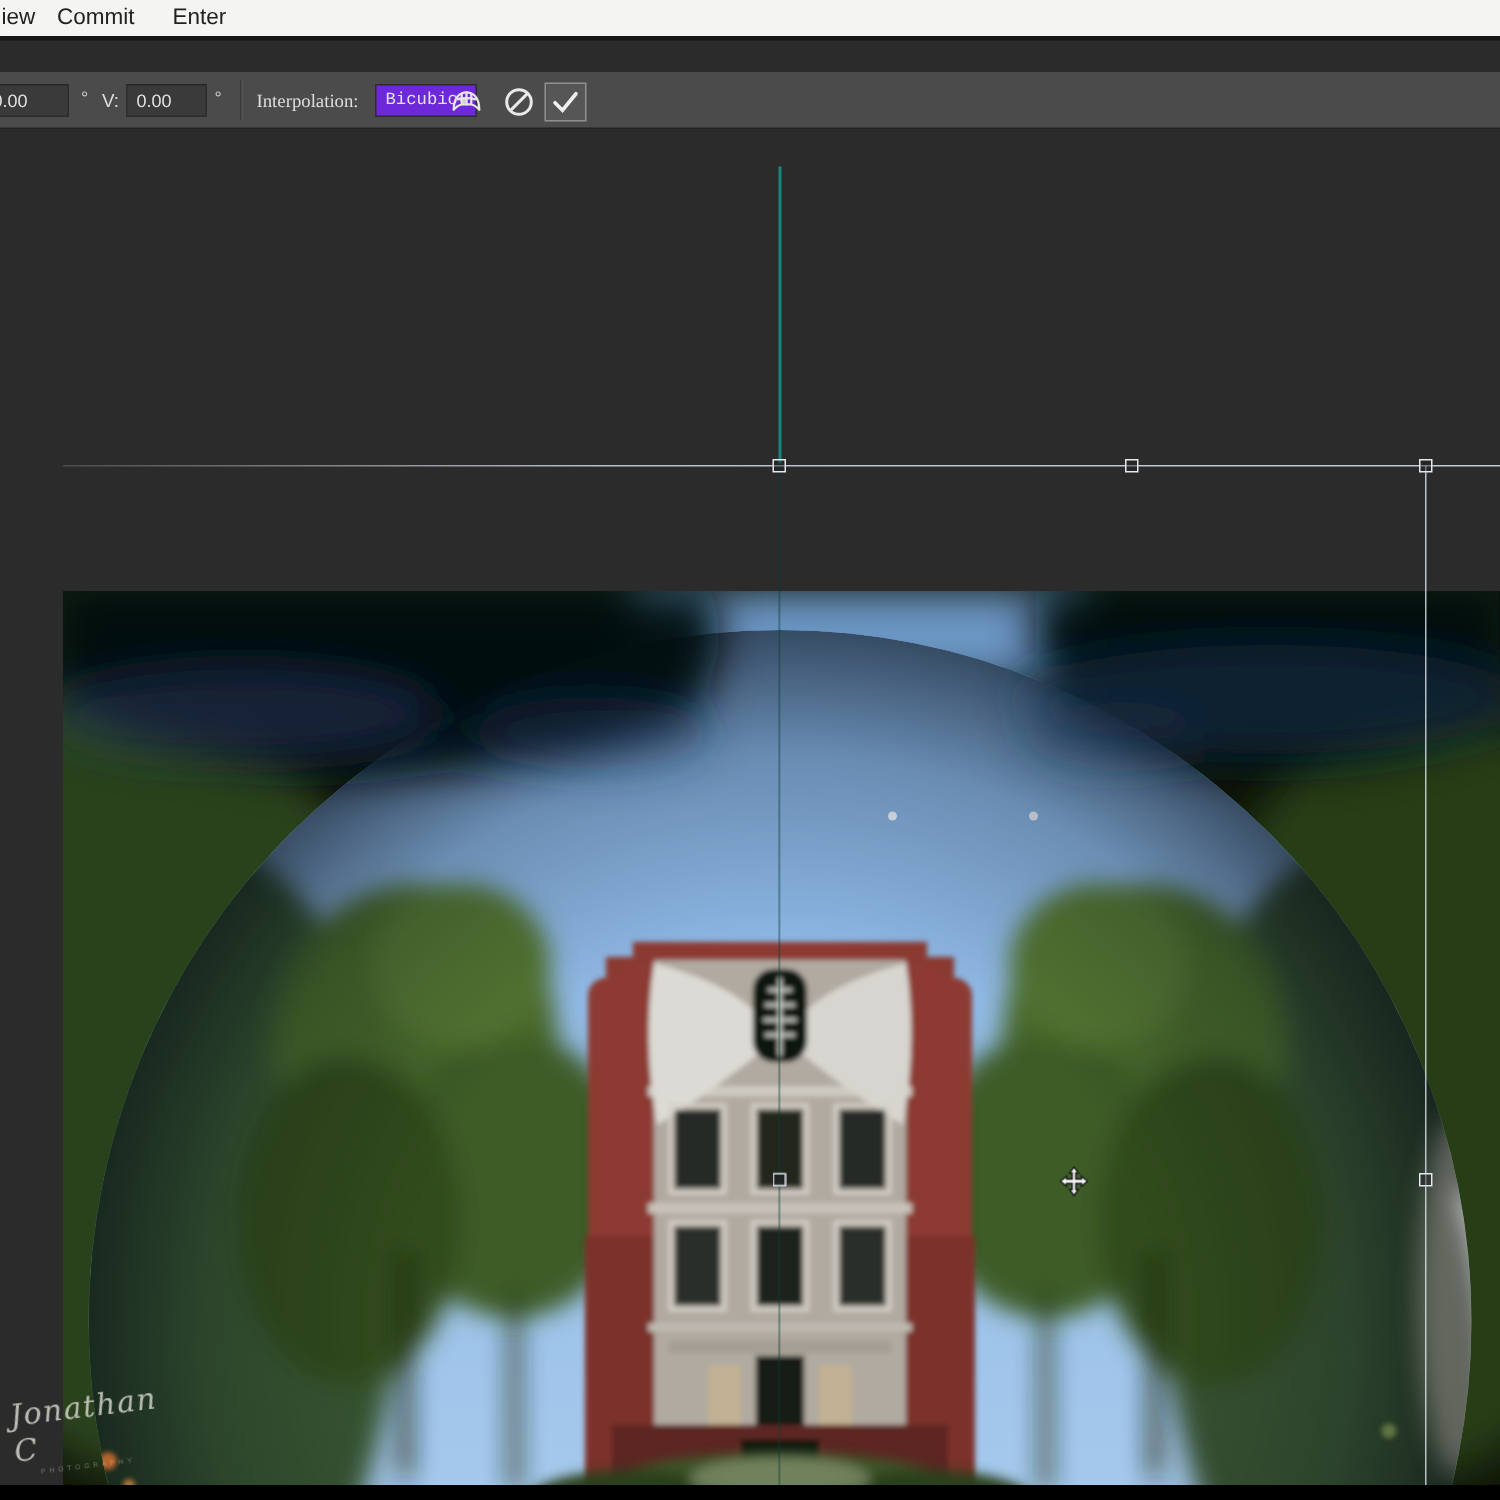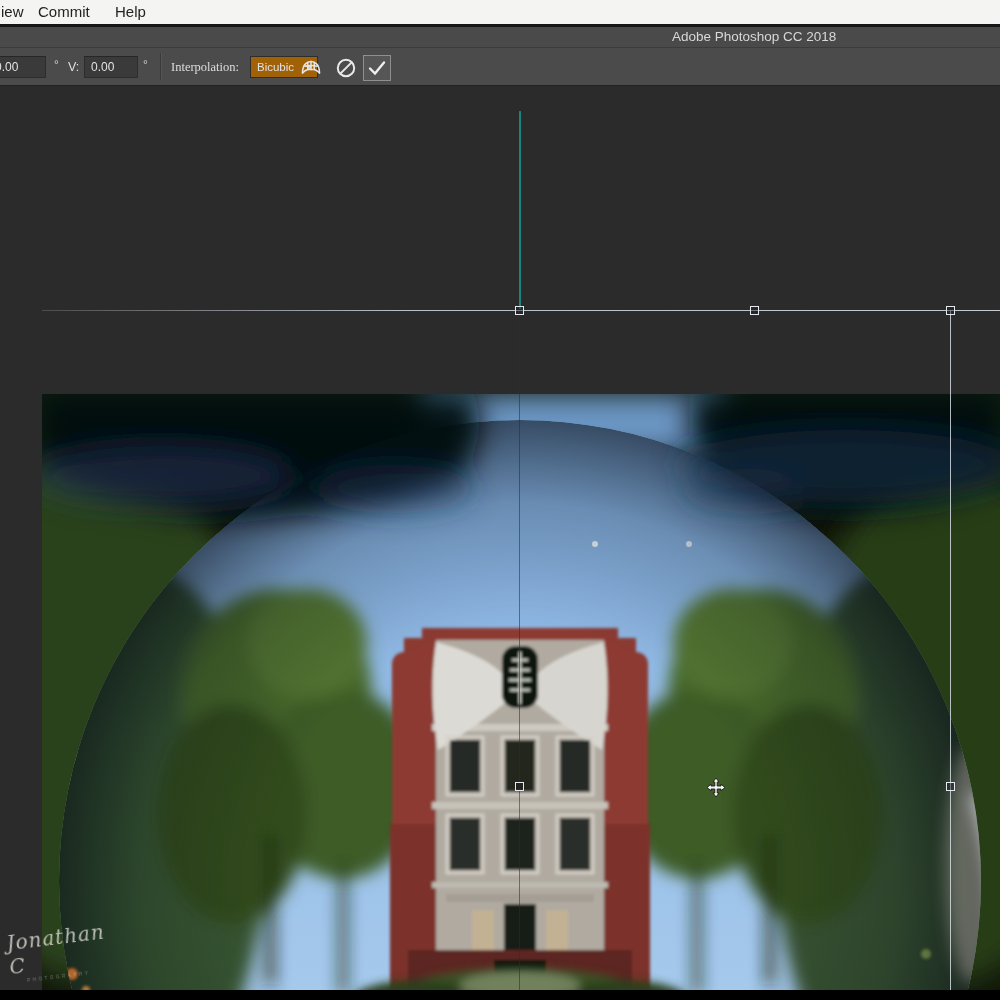--- a/index.html
+++ b/index.html
@@ -27,23 +27,23 @@
          box-sizing:content-box;}
   .f-h{left:-12px;width:50px;}
   .f-v{left:84px;width:46px;}
   .deg{position:absolute;top:10px;font-size:12px;color:#cfcfcf;}
   .deg1{left:54px;} .deg2{left:143px;}
   .lbl{position:absolute;top:12px;font-size:12.5px;color:#dedede;}
   .lbl-v{left:68px;}
   .lbl-interp{left:171px;font-family:Liberation Serif, serif;}
   .vsep{position:absolute;left:160px;top:5px;width:1px;height:27px;background:#3a3a3a;
         border-right:1px solid #555;}
-  .dropdown{position:absolute;left:250px;top:8px;width:46px;height:20px;background:#a16207;
+  .dropdown{position:absolute;left:250px;top:8px;width:46px;height:20px;background:#6d28d9;
             border:1px solid #2d2d2d;color:#e2e2e2;font-size:11.5px;line-height:20px;
-            padding:0 14px 0 6px;}
+            padding:0 14px 0 6px;font-family:Liberation Mono, monospace;}
   .dd-chev{position:absolute;right:4px;top:8px;width:0;height:0;border-left:4px solid transparent;
            border-right:4px solid transparent;border-top:5px solid #cfcfcf;}
   .iconbtn{position:absolute;top:7px;width:28px;height:26px;display:flex;align-items:center;
            justify-content:center;}
   .btn-warp{left:297px;}
   .btn-cancel{left:332px;}
   .btn-commit{left:363px;background:#565656;border:1px solid #8f8f8f;box-sizing:border-box;}
 
   
   .tooltip{position:absolute;left:386px;top:90px;height:17px;background:#ffffd2;
@@ -66,27 +66,24 @@
           margin:1px 0 0 16px;font-family:"Liberation Sans",sans-serif;}
 </style>
 </head>
 <body>
 
 <div id="stage">
 
   <div class="menubar">
     <span class="menu-view">iew</span>
     <span class="menu-window">Commit</span>
-    <span class="menu-help">Help</span>
+    <span class="menu-help">Enter</span>
   </div>
   <div class="topstrip"></div>
 
-  <div class="titlebar">
-    <span class="title">Adobe Photoshop CC 2018</span>
-  </div>
 
   <div class="optionsbar">
     <div class="field f-h">0.00</div>
     <span class="deg deg1">°</span>
     <span class="lbl lbl-v">V:</span>
     <div class="field f-v">0.00</div>
     <span class="deg deg2">°</span>
     <div class="vsep"></div>
     <span class="lbl lbl-interp">Interpolation:</span>
     <div class="dropdown">

